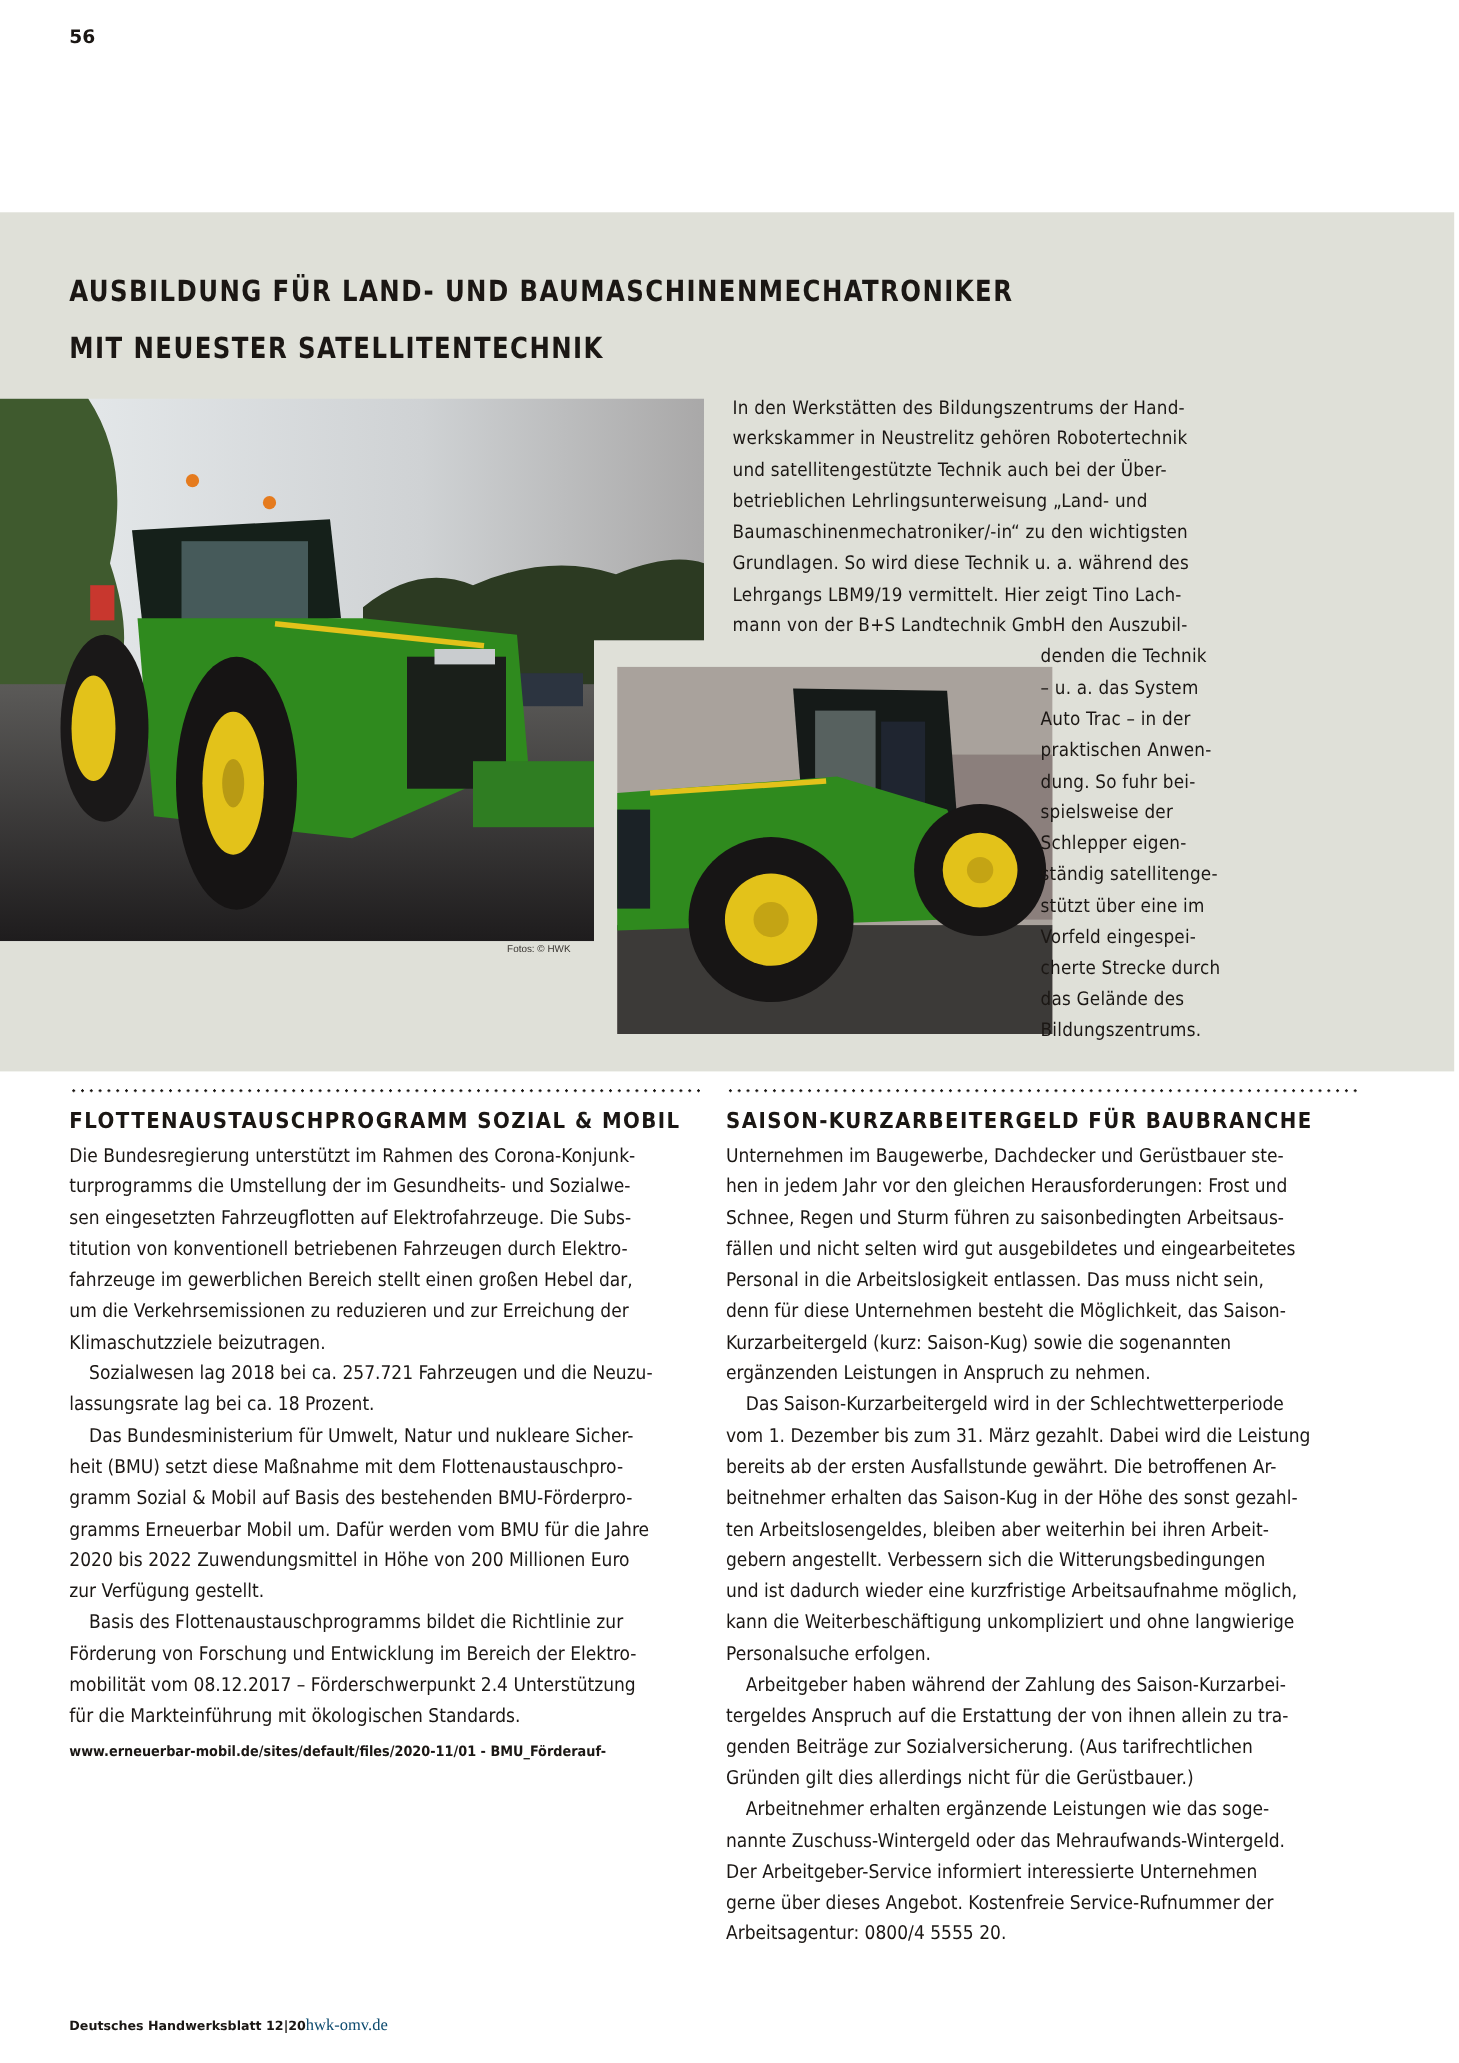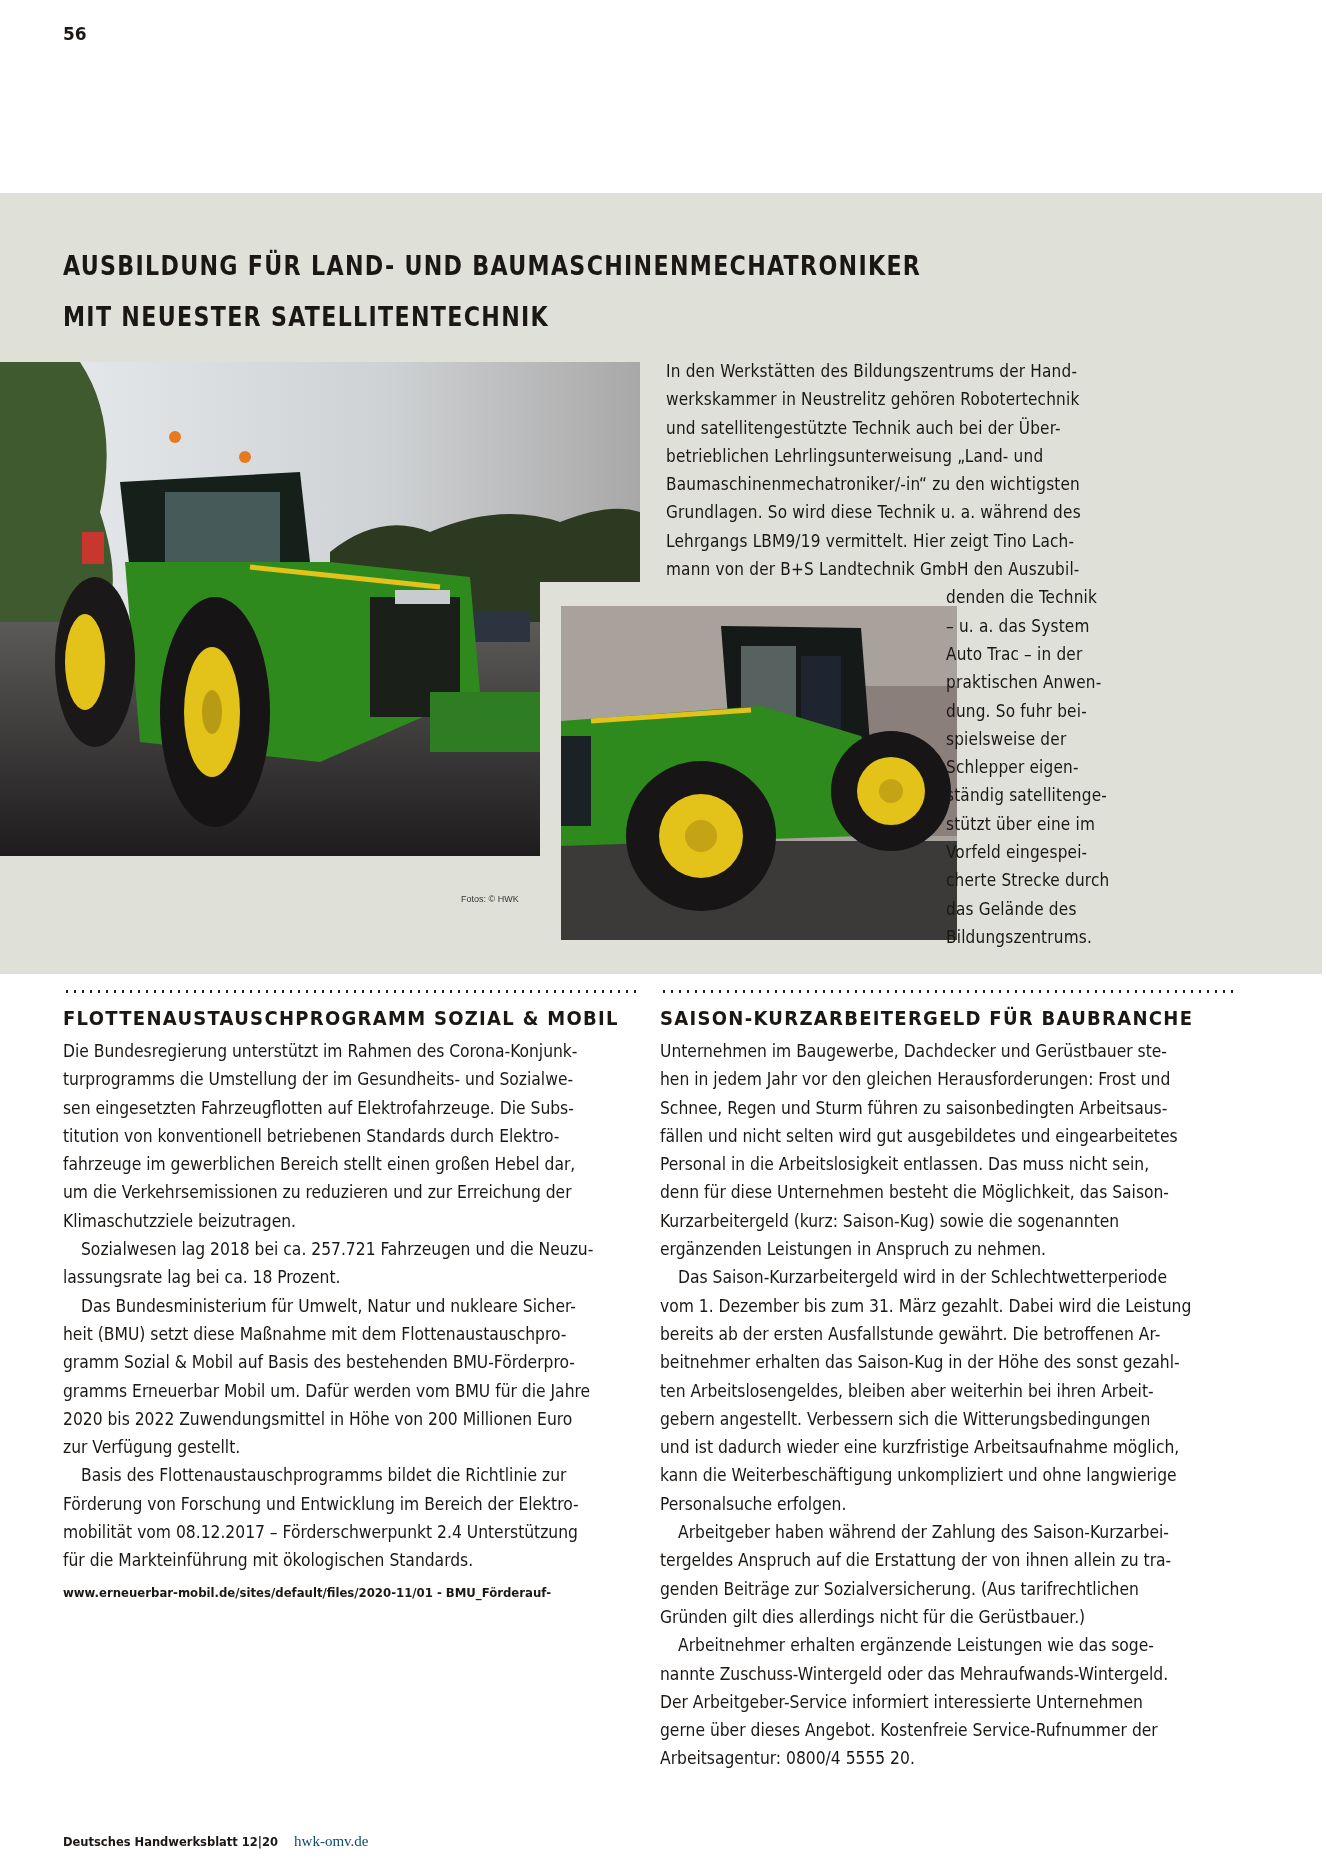--- a/index.html
+++ b/index.html
@@ -22,21 +22,21 @@
     font-weight: bold; font-size: 26.5px; line-height: 51px; letter-spacing: 1.4px;
     color: #1b1714; text-transform: uppercase;
     transform: scaleX(0.93); transform-origin: left top;
   }
   .photo { position: absolute; overflow: hidden; }
   .photo1 { left: 0; top: 362px; width: 640px; height: 494px;
     clip-path: polygon(0 0, 100% 0, 100% 220px, 540px 220px, 540px 100%, 0 100%); }
   .photo2 { left: 561px; top: 606px; width: 396px; height: 334px; }
   .photo svg { display: block; width: 100%; height: 100%; }
   .credit {
-    position: absolute; left: 461px; top: 894px; font-size: 9px; color: #3a3632;
+    position: absolute; left: 461px; top: 857px; font-size: 9px; color: #3a3632;
     font-family: "Liberation Sans", sans-serif;
   }
   .intro {
     position: absolute; left: 666px; top: 357px; width: 470px;
     font-family: "DejaVu Sans Condensed", "DejaVu Sans", sans-serif;
     font-size: 17px; line-height: 28.3px; color: #1b1714; letter-spacing: 0.2px;
   }
   .intro .line { display: block; white-space: nowrap; }
   .intro .line.narrow { padding-left: 280px; }
   .col { position: absolute; top: 990px; width: 575px; }
@@ -58,21 +58,21 @@
     font-family: "DejaVu Sans Condensed", "DejaVu Sans", sans-serif;
   }
   .col p .line { display: block; white-space: nowrap; }
   .col p.indent .line:first-child { text-indent: 18px; }
   .link {
     margin-top: 4px; font-weight: bold; font-size: 13px; line-height: 28px;
     font-family: "DejaVu Sans Condensed", "DejaVu Sans", sans-serif; color: #1b1714;
   }
   .link .line { display: block; white-space: nowrap; }
   .footer {
-    position: absolute; left: 63px; top: 1833px; display: flex; align-items: baseline; gap: 16px;
+    position: absolute; left: 63px; top: 1833px; display: flex; align-items: baseline; 
   }
   .footer .mag { font-family: "DejaVu Sans", sans-serif; font-weight: bold; font-size: 11.5px; color: #1b1714; }
   .footer .site { font-family: "Liberation Serif", serif; font-size: 15px; color: #0c4a6e; }
 </style>
 </head>
 <body>
 
 <div class="page-number">56</div>
 
 <section class="band"></section>
@@ -163,21 +163,21 @@
   <span class="line narrow">Bildungszentrums.</span>
 </div>
 
 <article class="col col-left">
   <div class="dots"></div>
   <h2>FLOTTENAUSTAUSCHPROGRAMM SOZIAL &amp; MOBIL</h2>
   <p>
     <span class="line">Die Bundesregierung unterstützt im Rahmen des Corona-Konjunk-</span>
     <span class="line">turprogramms die Umstellung der im Gesundheits- und Sozialwe-</span>
     <span class="line">sen eingesetzten Fahrzeugflotten auf Elektrofahrzeuge. Die Subs-</span>
-    <span class="line">titution von konventionell betriebenen Standards durch Elektro-</span>
+    <span class="line">titution von konventionell betriebenen Fahrzeugen durch Elektro-</span>
     <span class="line">fahrzeuge im gewerblichen Bereich stellt einen großen Hebel dar,</span>
     <span class="line">um die Verkehrsemissionen zu reduzieren und zur Erreichung der</span>
     <span class="line">Klimaschutzziele beizutragen.</span>
   </p>
   <p class="indent">
     <span class="line">Sozialwesen lag 2018 bei ca. 257.721 Fahrzeugen und die Neuzu-</span>
     <span class="line">lassungsrate lag bei ca. 18 Prozent.</span>
   </p>
   <p class="indent">
     <span class="line">Das Bundesministerium für Umwelt, Natur und nukleare Sicher-</span>

